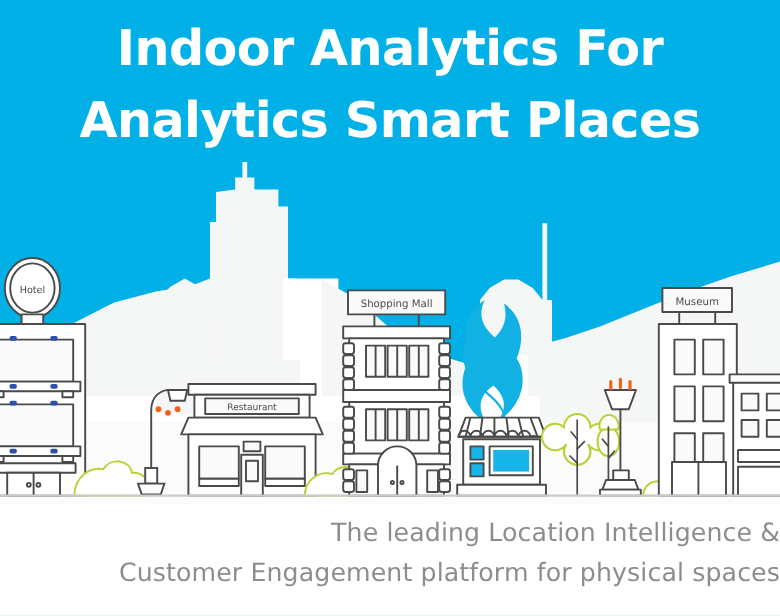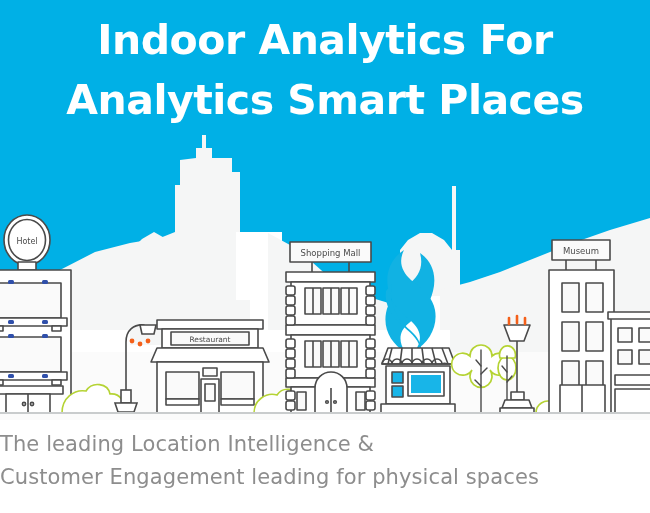--- a/index.html
+++ b/index.html
@@ -47,21 +47,21 @@
     left: 0; top: 0;
     width: 650px;
     height: 420px;
     z-index: 20;
   }
   #subtitle {
     position: absolute;
     left: 0;
     top: 428px;
     width: 650px;
-    text-align: left;
+    text-align: right;
     z-index: 40;
   }
   #subtitle .sub-line {
     display: block;
     color: #8d8d8d;
     font-family: "DejaVu Sans", sans-serif;
     font-weight: normal;
     font-size: 21px;
     line-height: 33px;
     letter-spacing: 0.1px;
@@ -345,16 +345,16 @@
       <rect x="639" y="350" width="14" height="14" fill="#fafafa"></rect>
       <rect x="615" y="375" width="42" height="10" fill="#ffffff"></rect>
       <rect x="615" y="389" width="42" height="24" fill="#ffffff"></rect>
     </g>
 
     <line x1="0" y1="413" x2="650" y2="413" stroke="#c9cccd" stroke-width="2"></line>
   </svg>
 
   <div id="subtitle">
     <span class="sub-line">The leading Location Intelligence &amp;</span>
-    <span class="sub-line">Customer Engagement leading for physical spaces</span>
+    <span class="sub-line">Customer Engagement platform for physical spaces</span>
   </div>
 
 </div>
 
 </body></html>

